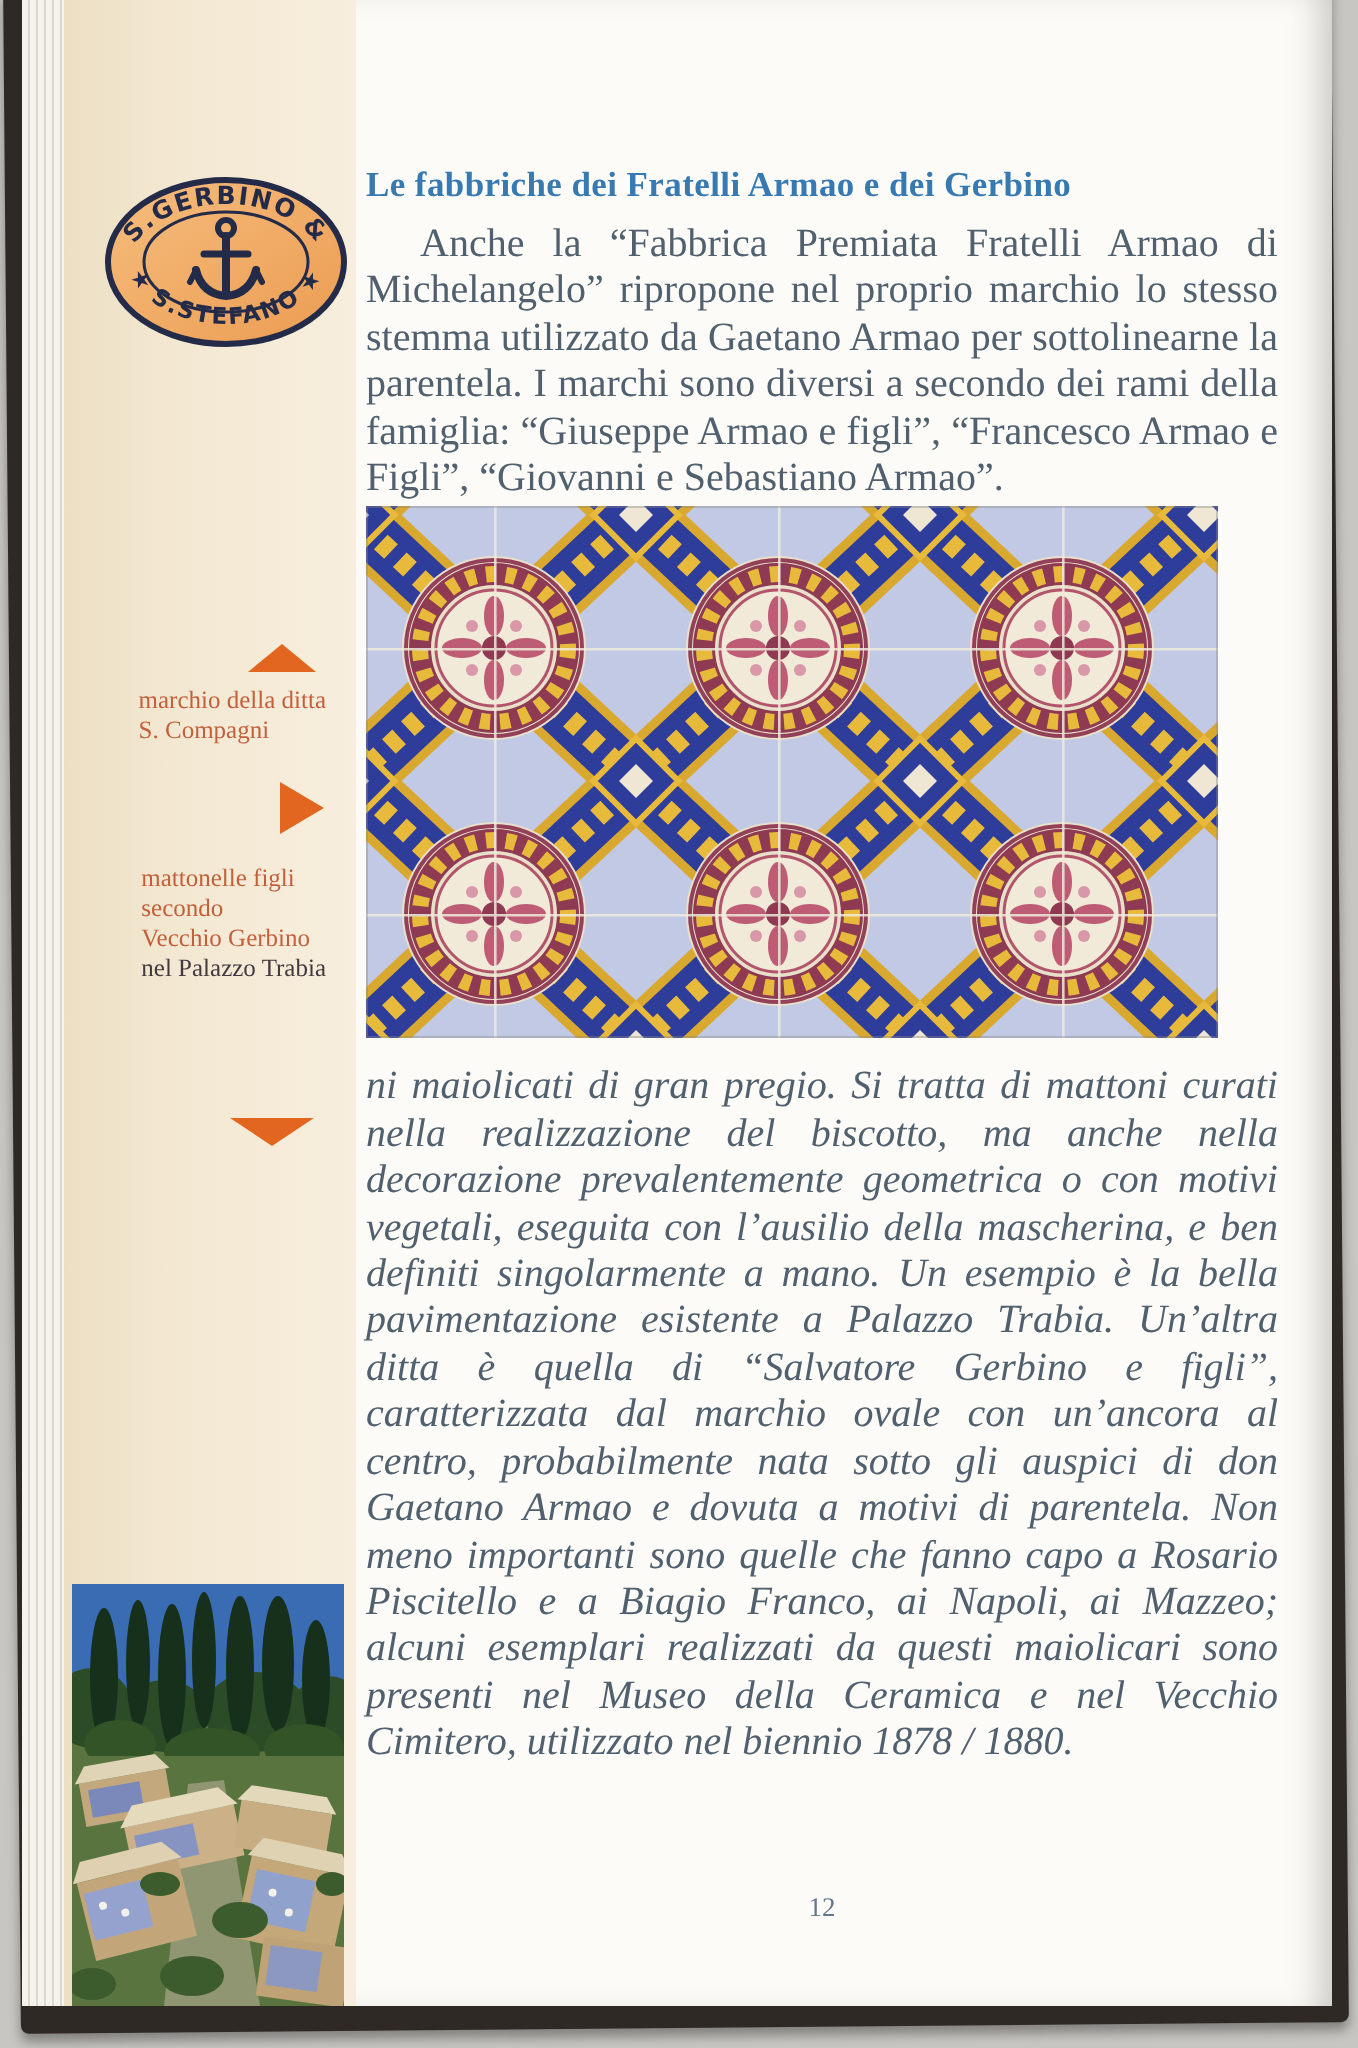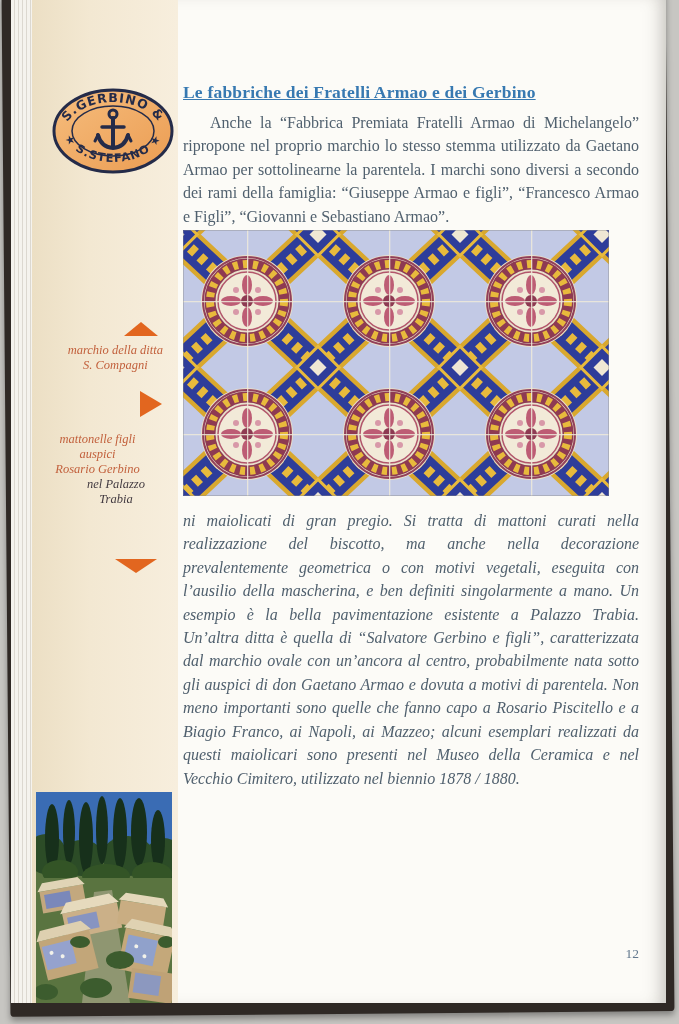--- a/index.html
+++ b/index.html
@@ -9,43 +9,43 @@
     background:#2f2925;border-radius:4px;transform:rotate(-0.5deg);box-shadow:0 4px 6px rgba(0,0,0,.35);}
   .fore-edge{position:absolute;left:11px;top:0;width:22px;height:1003px;
     background:repeating-linear-gradient(90deg,#f5f3ee 0 3px,#dcd8d0 3px 4px);}
   .page{position:absolute;left:32px;top:0;width:634px;height:1003px;background:#fcfbf7;
     box-shadow:inset -14px 0 18px -10px rgba(90,84,74,.35);}
   .sidebar{position:absolute;left:0;top:0;width:146px;height:100%;
     background:linear-gradient(90deg,#ecdfc4 0,#f3e8d2 40%,#f7eedd 100%);}
   
   .stamp{position:absolute;left:18px;top:86px;}
   
-  .cap{position:absolute;right:15px;text-align:center;font-style:italic;
+  .cap{position:absolute;right:15px;text-align:left;
     font-size:12.5px;line-height:15px;color:var(--c-caption);}
-  .cap .dark{color:var(--c-captionDark);margin-left:37px;}
+  .cap .dark{color:var(--c-captionDark);}
   .tri{position:absolute;width:0;height:0;}
   .tri-up{right:20px;top:322px;border-left:17px solid transparent;border-right:17px solid transparent;
     border-bottom:14px solid var(--c-arrow);}
   .tri-right{right:16px;top:391px;border-top:13px solid transparent;border-bottom:13px solid transparent;
     border-left:22px solid var(--c-arrow);}
   .tri-down{right:21px;top:559px;border-left:21px solid transparent;border-right:21px solid transparent;
     border-top:14px solid var(--c-arrow);}
   .cap1{top:343px;}
   .cap2{top:432px;}
   .cap3{top:519px;}
   
   .photo{position:absolute;left:4px;top:792px;width:136px;height:211px;overflow:hidden;}
   
   .article{position:absolute;left:151px;top:82px;width:456px;}
-  .article h1{margin:0 0 8px 0;font-size:17.5px;font-weight:700;color:var(--c-heading);letter-spacing:.2px;text-decoration:underline;}
-  .article p{margin:0;font-size:16px;line-height:23.4px;color:var(--c-body);
+  .article h1{margin:0 0 8px 0;font-size:17.5px;font-weight:700;color:var(--c-heading);letter-spacing:.2px;}
+  .article p{margin:0;font-size:20px;line-height:23.4px;color:var(--c-body);
     text-align:justify;text-indent:27px;}
   .article p.cont{text-indent:0;font-style:italic;}
   .tiles-fig{margin:2px 0 13px 0;line-height:0;}
-  .pagenum{position:absolute;left:151px;top:946px;width:456px;text-align:right;
+  .pagenum{position:absolute;left:151px;top:946px;width:456px;text-align:center;
     font-size:13.5px;color:var(--c-pagenum);}
 </style>
 </head>
 <body>
 
 <div class="scene">
   <div class="book-cover"></div>
   <div class="fore-edge"></div>
 
   <div class="page">
@@ -82,22 +82,22 @@
 
       <div class="tri tri-up"></div>
       <div class="cap cap1">
         <div>marchio della ditta</div>
         <div>S. Compagni</div>
       </div>
 
       <div class="tri tri-right"></div>
       <div class="cap cap2">
         <div>mattonelle figli</div>
-        <div>auspici</div>
-        <div>Rosario Gerbino</div>
+        <div>secondo</div>
+        <div>Vecchio Gerbino</div>
         <div class="dark">nel Palazzo Trabia</div>
       </div>
 
       <div class="tri tri-down"></div>
 
       <div class="photo">
         <svg width="136" height="211" viewBox="0 0 136 211">
           <rect width="136" height="211" fill="#5a7440"></rect>
           <rect width="136" height="62" fill="#3a6cb4"></rect>
           <g fill="#2c4c27">

